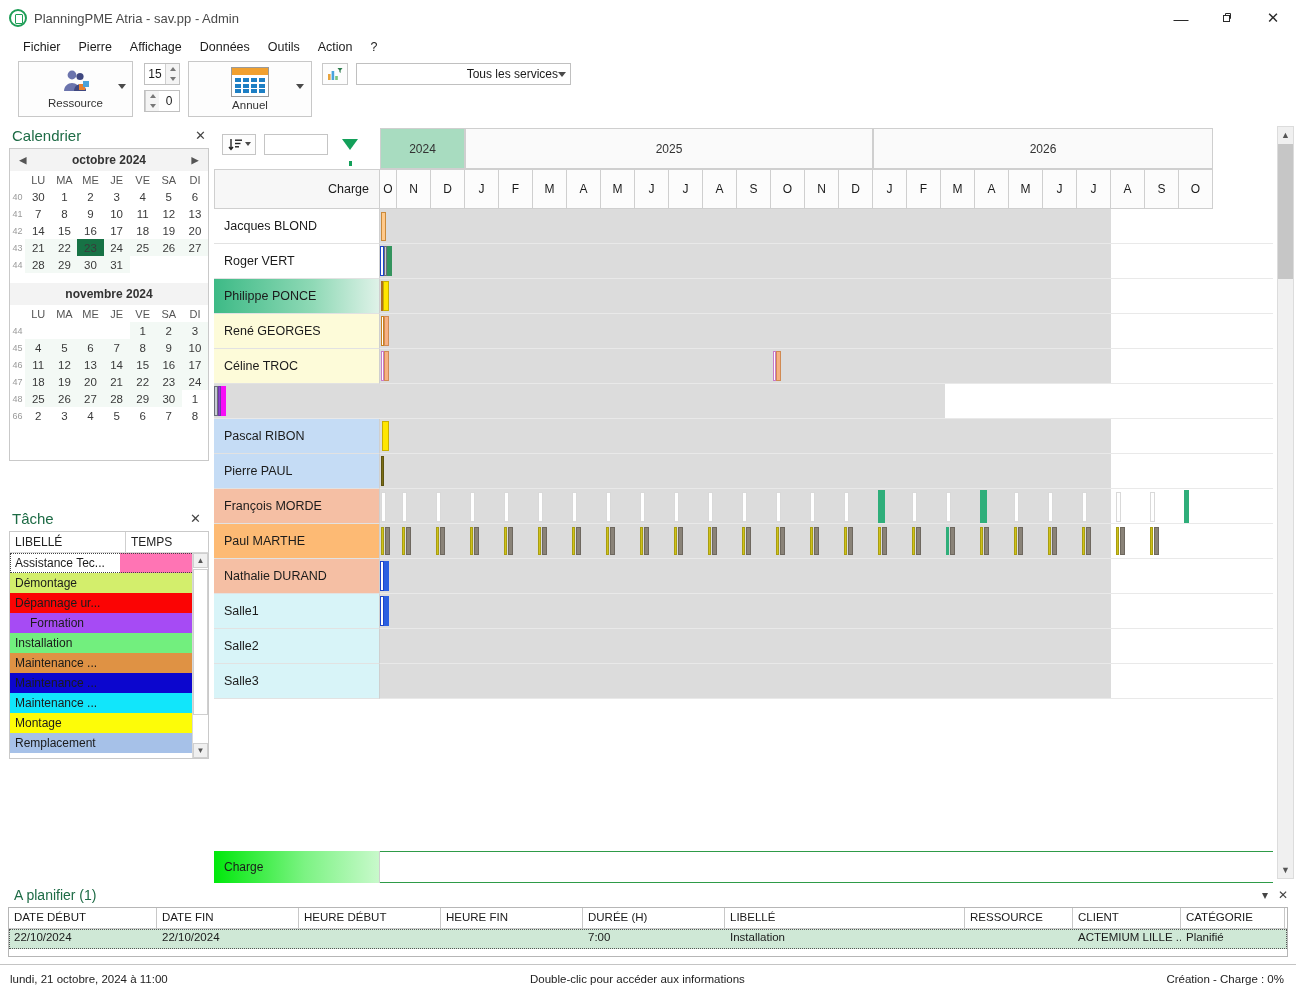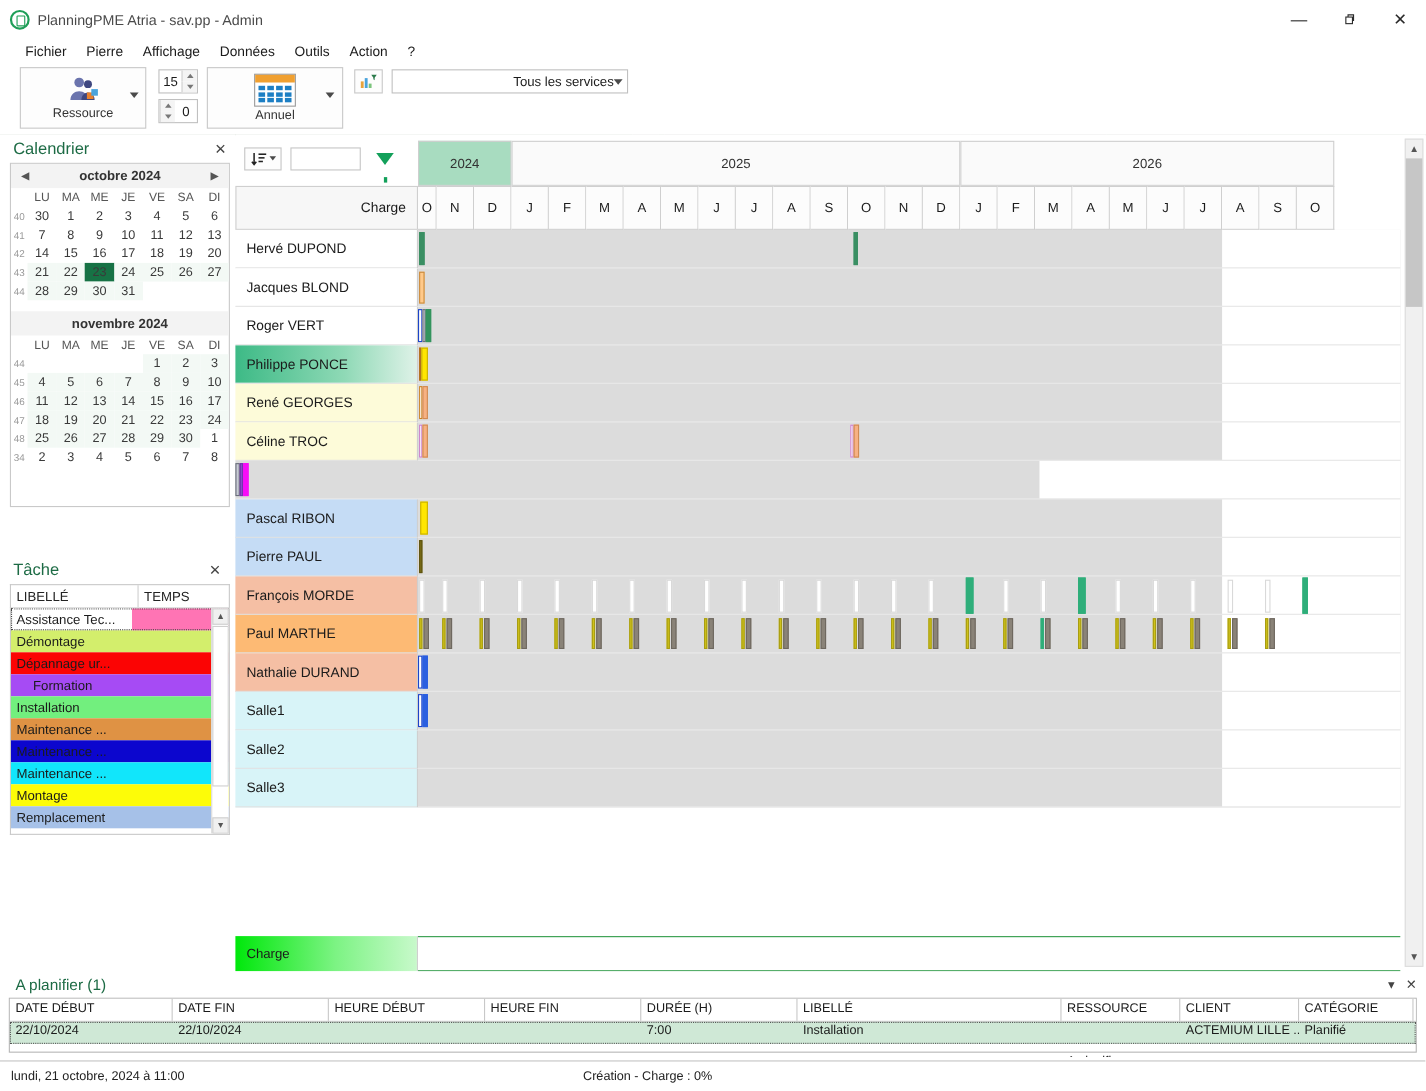--- a/index.html
+++ b/index.html
@@ -534,21 +534,21 @@
                   <td class="wk">48</td>
                   <td class="sel">25</td>
                   <td class="sel">26</td>
                   <td class="sel">27</td>
                   <td class="sel">28</td>
                   <td class="sel">29</td>
                   <td class="sel">30</td>
                   <td class="">1</td>
                 </tr>
                 <tr>
-                  <td class="wk">34</td>
+                  <td class="wk">66</td>
                   <td class="">2</td>
                   <td class="">3</td>
                   <td class="">4</td>
                   <td class="">5</td>
                   <td class="">6</td>
                   <td class="">7</td>
                   <td class="">8</td>
                 </tr>
               </tbody>
             </table>
@@ -636,30 +636,20 @@
             <div class="mcell" style="width:34px;">J</div>
             <div class="mcell" style="width:34px;">J</div>
             <div class="mcell" style="width:34px;">A</div>
             <div class="mcell" style="width:34px;">S</div>
             <div class="mcell" style="width:34px;">O</div>
           </div>
       </div>
 
       <div class="rows">
         <div id="rows-host">
-            <div class="rrow">
-              <div class="rname" style="background:#ffffff;">
-                <span>Hervé DUPOND</span>
-              </div>
-              <div class="rtrack">
-                <div class="white" style="left: 731px; right: 0px;"></div>
-                <div class="bar" style="left:1px;width:5px;top:2px;height:30px;background:#3a8f63;border:1px solid #3a8f63;"></div>
-                <div class="bar" style="left:396px;width:4px;top:2px;height:30px;background:#3a8f63;border:1px solid #3a8f63;"></div>
-              </div>
-            </div>
             <div class="rrow">
               <div class="rname" style="background:#ffffff;">
                 <span>Jacques BLOND</span>
               </div>
               <div class="rtrack">
                 <div class="white" style="left: 731px; right: 0px;"></div>
                 <div class="bar" style="left:1px;width:5px;top:3px;height:29px;background:#ffc98a;border:1px solid #c98a3c;"></div>
               </div>
             </div>
             <div class="rrow">
@@ -903,15 +893,16 @@
             <div style="width:108px;margin-top:28px;">A planifier</div>
             <div style="width:108px;">ACTEMIUM LILLE ...</div>
             <div style="width:104px;">Planifié</div>
           </div>
         </div>
     </div>
   </div>
 
   <div class="statusbar">
     <span class="s1">lundi, 21 octobre, 2024 à 11:00</span>
+    <span class="s2">Double-clic pour accéder aux informations</span>
     <span class="s3">Création - Charge : 0%</span>
   </div>
 </div>
 
 </body></html>

